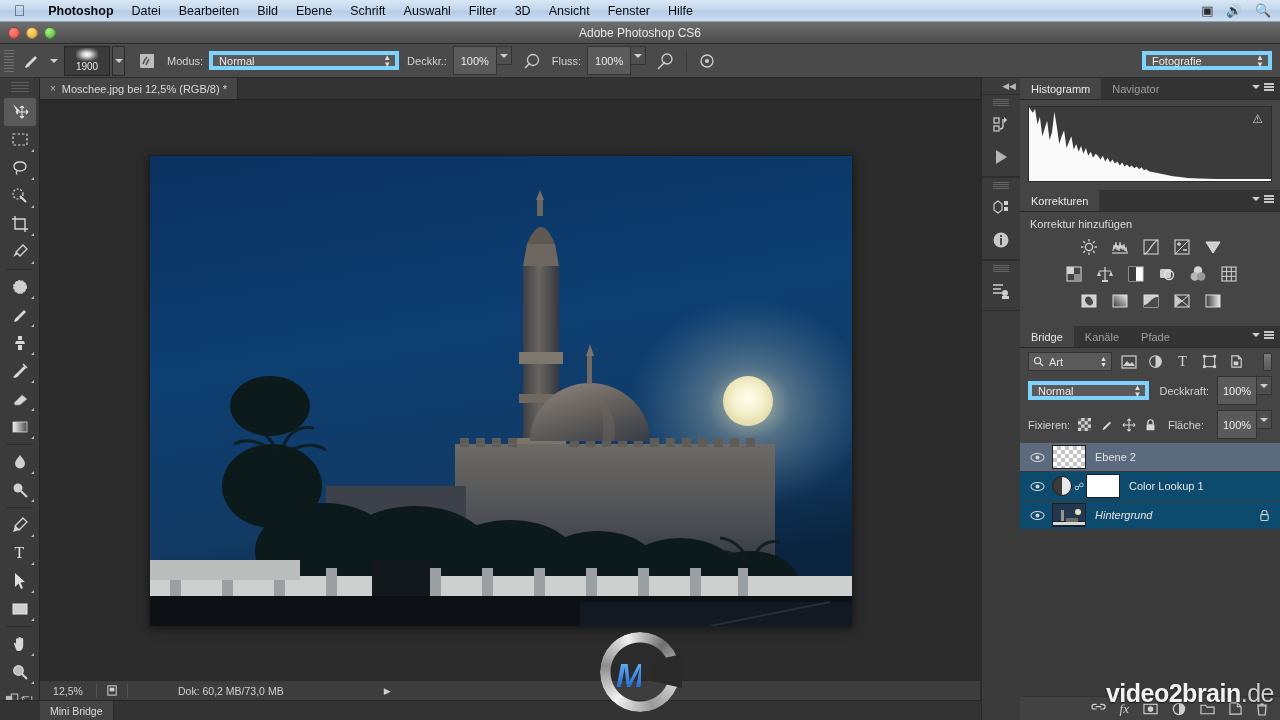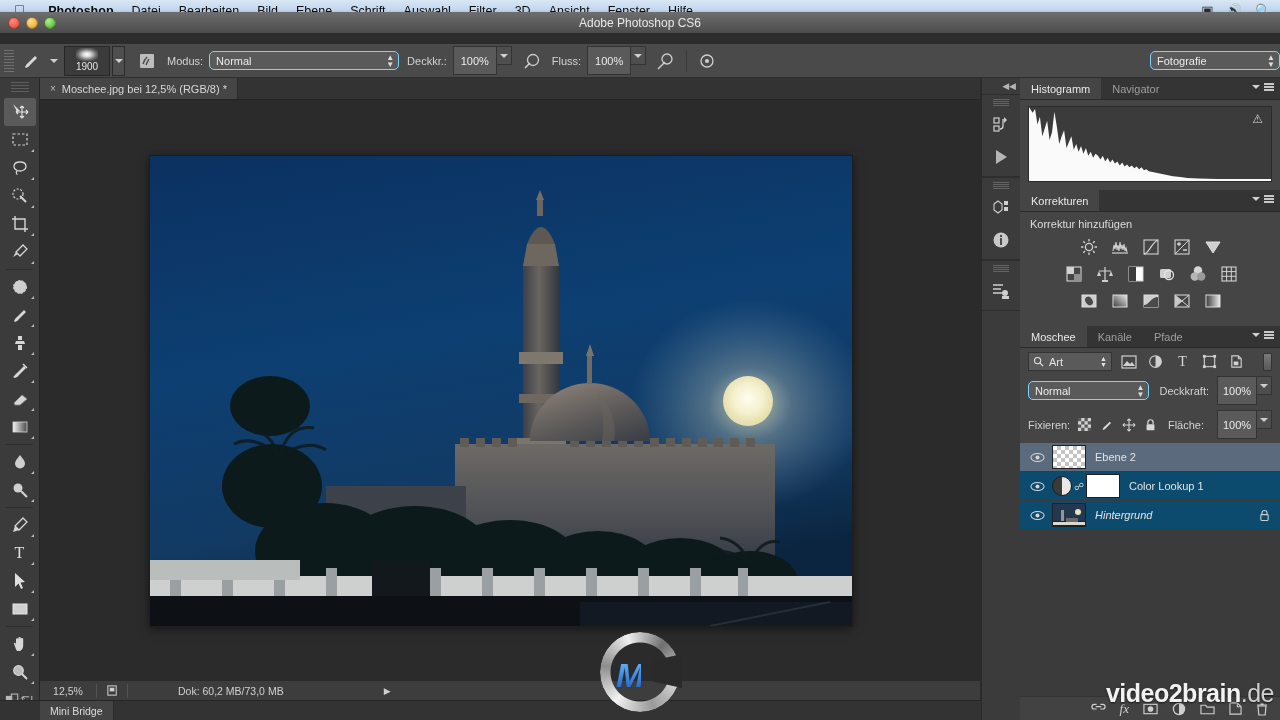--- a/index.html
+++ b/index.html
@@ -19,21 +19,21 @@
     color:#0a0a0a; font-size:12.5px;
   }
   .apple{ margin:0 14px 0 14px; font-size:15px; line-height:1; color:#333; }
   .macbar .mi{ padding:0 9px; line-height:22px; white-space:nowrap; }
   .macbar .mi.bold{ font-weight:bold; }
   .macbar .right{ position:absolute; right:8px; display:flex; align-items:center; gap:13px; }
   .macbar .right span{ font-size:13px; color:#2a2a2a; }
 
   
   .titlebar{
-    position:absolute; top:12px; left:0; width:1280px; height:22px;
+    position:absolute; top:22px; left:0; width:1280px; height:22px;
     background:linear-gradient(to bottom,#6e6e6e,#4c4c4c);
     border-bottom:1px solid #2b2b2b;
     display:flex; align-items:center; justify-content:center;
     color:#e8e8e8; font-size:12px;
   }
   .traffic{ position:absolute; left:8px; top:5px; display:flex; gap:6px; }
   .tl{ width:12px; height:12px; border-radius:50%; border:1px solid rgba(0,0,0,.35); }
   .tl.r{ background:radial-gradient(circle at 35% 30%,#ff8b7e,#e1453a); }
   .tl.y{ background:radial-gradient(circle at 35% 30%,#ffdd8a,#e5a122); }
   .tl.g{ background:radial-gradient(circle at 35% 30%,#b3f08a,#44ab2d); }
@@ -57,21 +57,21 @@
   }
   .brush-dot{ width:22px; height:13px; margin-top:1px;
     background:radial-gradient(ellipse at center,#fff 0%,#d9d9d9 25%,#6a6a6a 60%,#3b3b3b 85%); }
   .brush-size{ font-size:10px; color:#e6e6e6; line-height:11px; }
   .stepper{ width:13px; height:30px; background:#4e4e4e; border:1px solid #2a2a2a;
             display:flex; align-items:center; justify-content:center; margin-right:10px; }
   .opt-icon{ width:24px;height:24px; display:flex;align-items:center;justify-content:center;
              color:#cfcfcf; }
   .lbl{ color:#d2d2d2; margin:0 6px 0 8px; font-size:11px; white-space:nowrap; }
   .select{
-    height:19px; background:#5a5a5a; border:1px solid #7dd3fc; border-radius:5px;
+    height:19px; background:#5a5a5a; border:4px solid #7dd3fc; border-radius:0;
     color:#ebebeb; font-size:11px; display:flex; align-items:center;
     padding:0 16px 0 6px; position:relative; min-width:60px;
   }
   .select .arrows{ position:absolute; right:4px; top:50%; transform:translateY(-50%);
     font-size:8px; line-height:7px; color:#ddd; text-align:center; }
   .numfield{ width:44px; height:29px; background:#5a5a5a; border:1px solid #333;
     color:#ebebeb; font-size:11px; display:flex; align-items:center; justify-content:center; }
   .numdrop{ width:15px; height:19px; background:#4e4e4e; border:1px solid #333; border-left:none;
     display:flex; align-items:center; justify-content:center; }
   .sep-v{ width:1px; height:22px; background:#393939; margin:0 8px; }
@@ -298,21 +298,21 @@
         </svg>
     </div>
     <div class="sep-v"></div>
     <div class="opt-icon">
       <svg width="20" height="20" viewBox="0 0 20 20">
           <circle cx="10" cy="10" r="6" fill="none" stroke="#cfcfcf" stroke-width="1.3"></circle>
           <circle cx="10" cy="10" r="2" fill="#cfcfcf"></circle>
         </svg>
     </div>
 
-    <div style="margin-left:auto; ">
+    <div style="margin-left:auto; margin-right:8px">
       <div class="select" style="width:130px">
         <span>Fotografie</span>
         <span class="arrows">▲<br>▼</span>
       </div>
     </div>
   </div>
 
   <div class="toolbox">
     <div class="tb-grip"></div>
 
@@ -828,21 +828,21 @@
                 </defs>
                 <rect x="3" y="4" width="14" height="12" fill="url(#gm)" stroke="#dcdcdc" stroke-width="1"></rect>
               </svg>
           </div>
         </div>
       </div>
     </div>
 
     <div class="panel">
       <div class="panel-tabs">
-        <div class="ptab on">Moschee</div>
+        <div class="ptab on">Bridge</div>
         <div class="ptab">Kanäle</div>
         <div class="ptab">Pfade</div>
         <div class="pmenu">
           <div class="tri-dn" style="margin:0 2px 0 0"></div>
           <div class="bars">
               <i></i>
               <i></i>
               <i></i>
             </div>
         </div>

